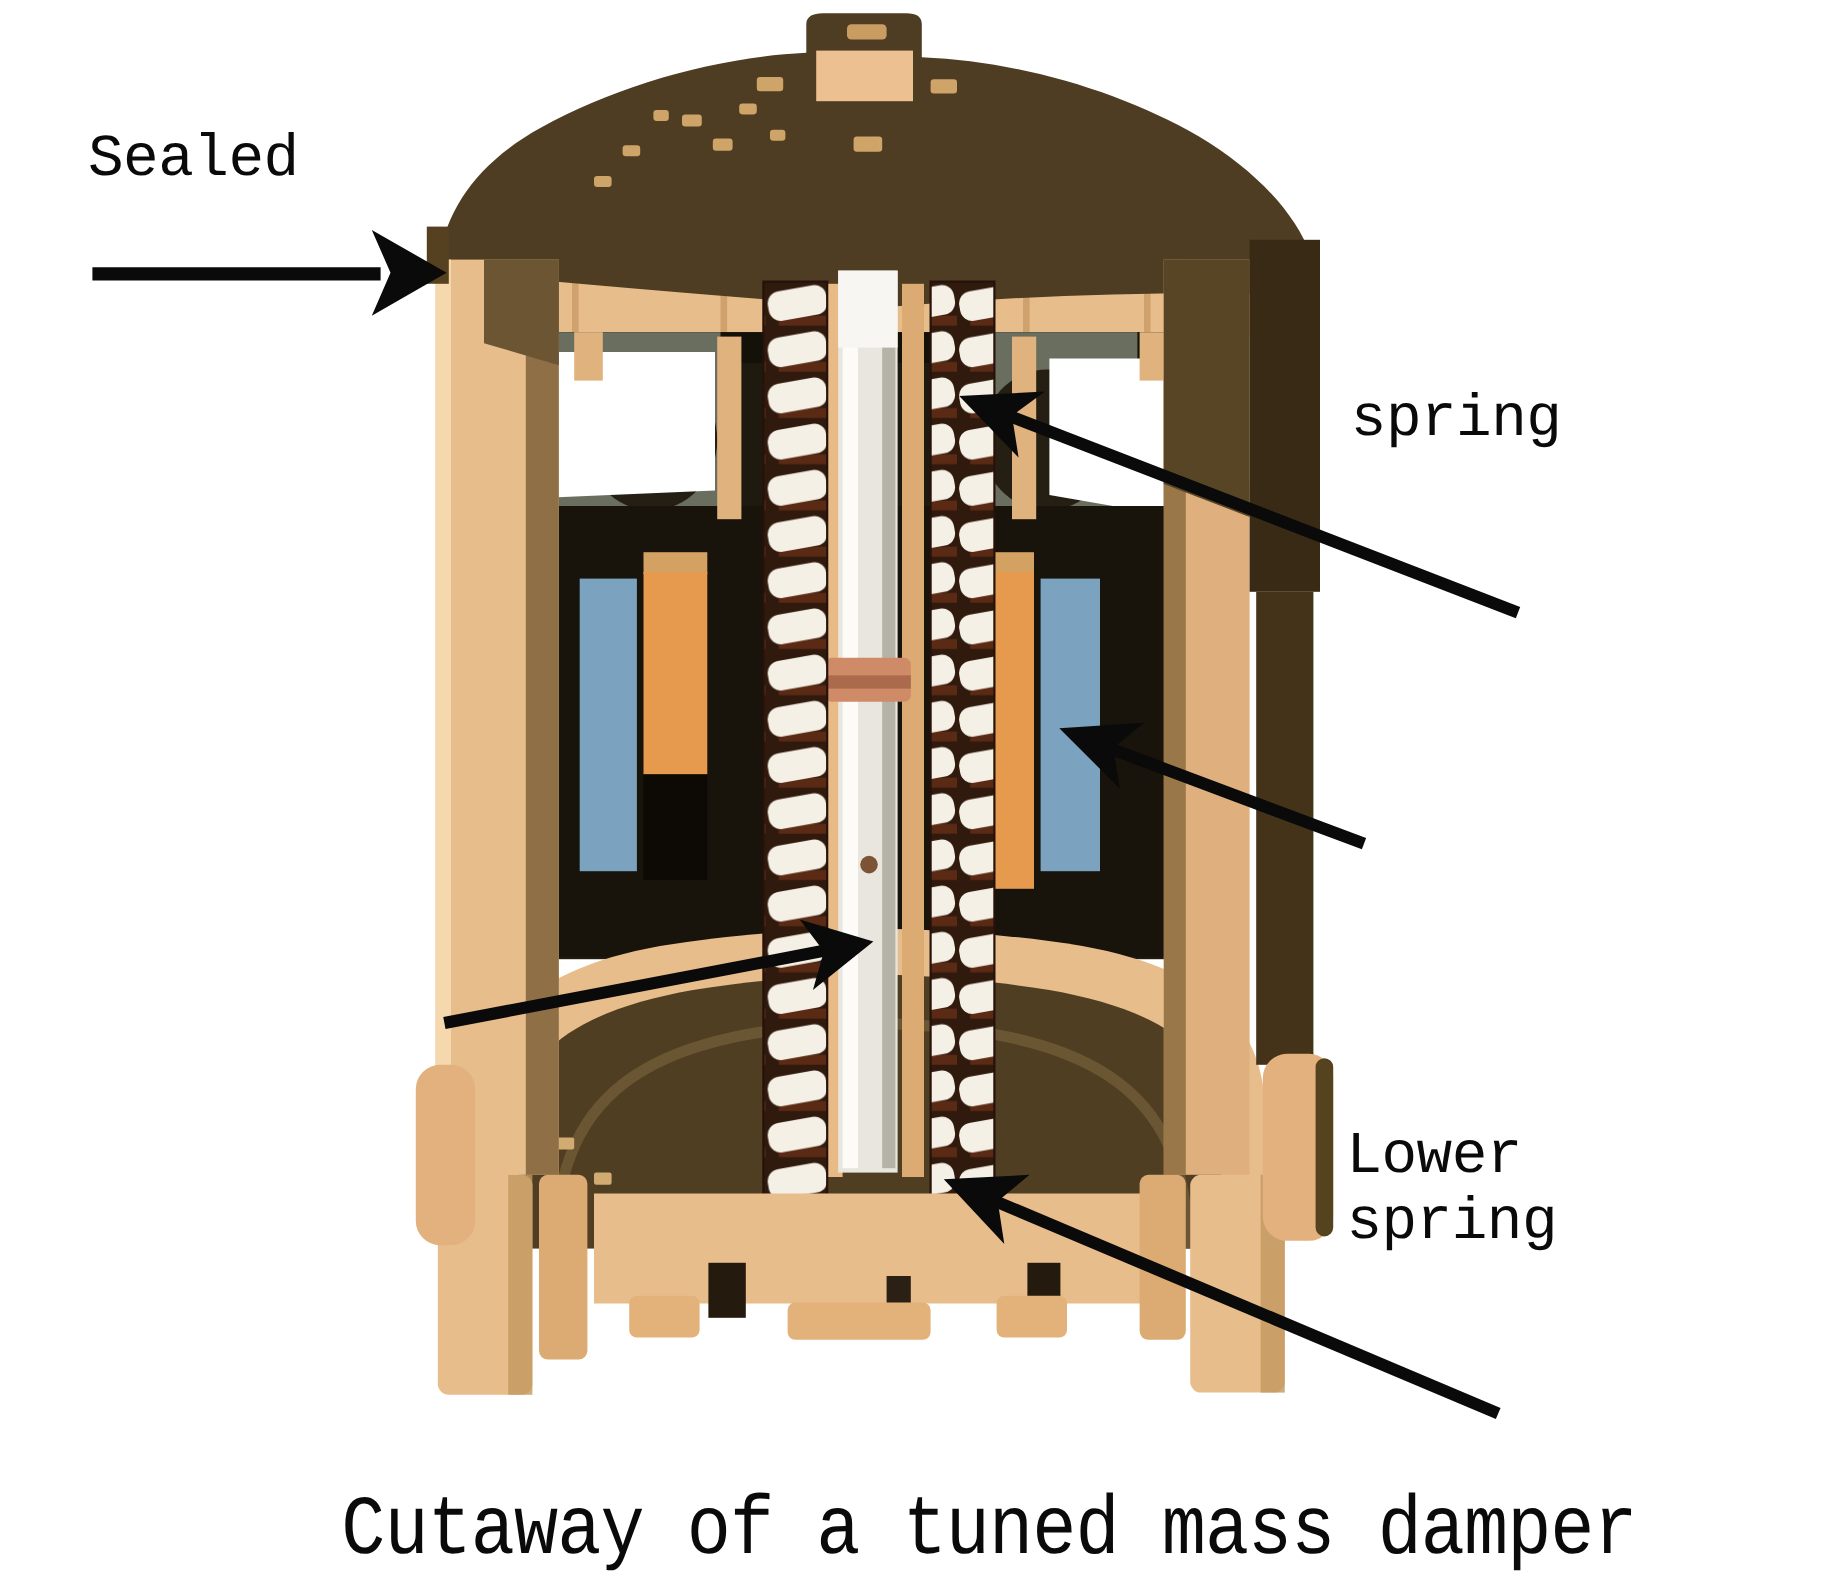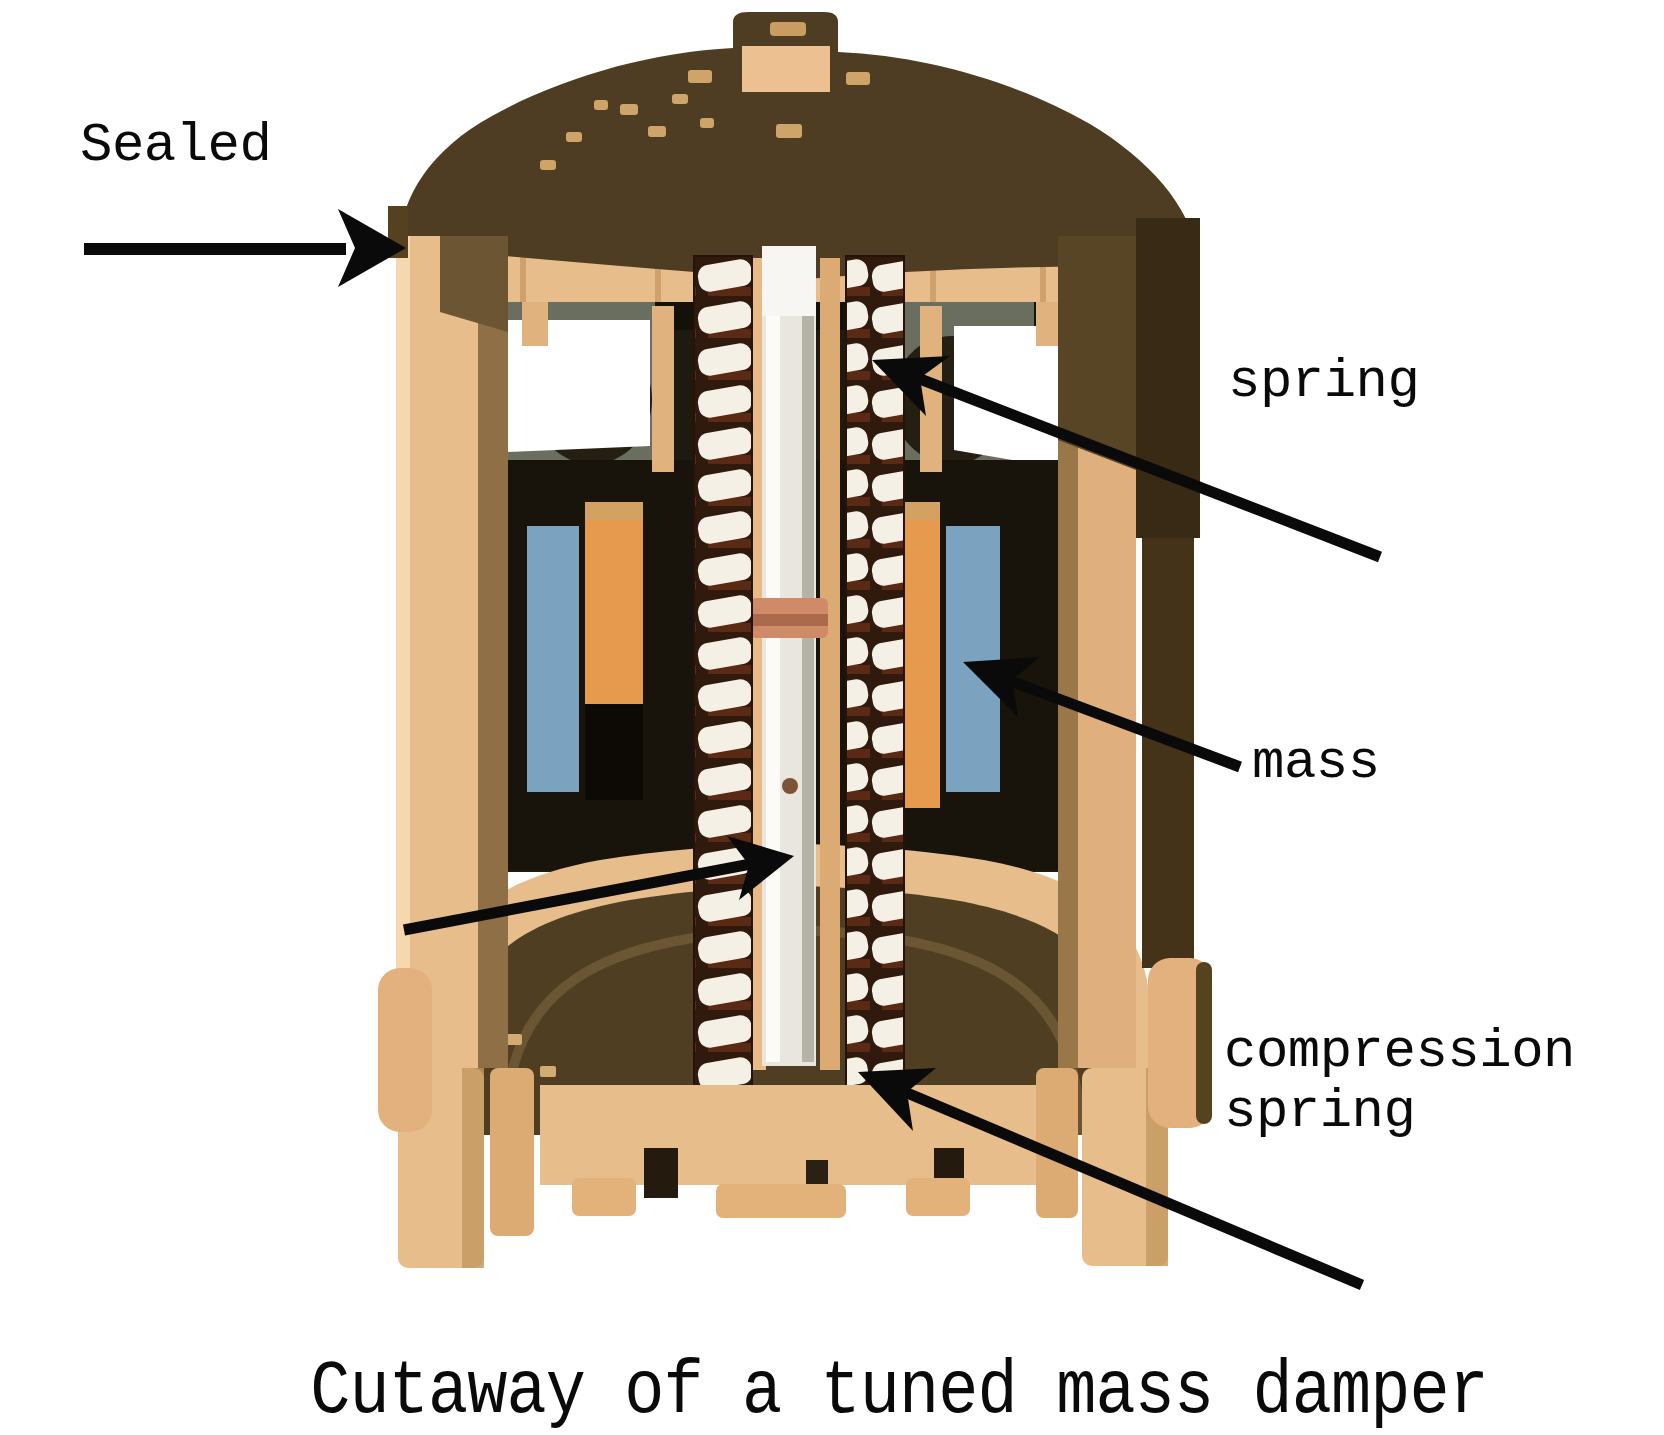--- a/index.html
+++ b/index.html
@@ -190,26 +190,25 @@
 
   <div class="lbl" style="left:80px;top:116px">
     <span>Sealed</span>
   </div>
 
   <div class="lbl" style="left:1228px;top:352px">
     <span>spring</span>
   </div>
 
   <div class="lbl" style="left:1252px;top:733px">
-    <span>mass</span>
   </div>
 
 
   <div class="lbl" style="left:1224px;top:1022px">
-    <span>compression</span>
+    <span>Lower</span>
     <span>spring</span>
   </div>
 
   <div class="caption-wrap">
     <span class="caption-text">Cutaway of a tuned mass damper</span>
   </div>
 
 </div>
 
 </body></html>

